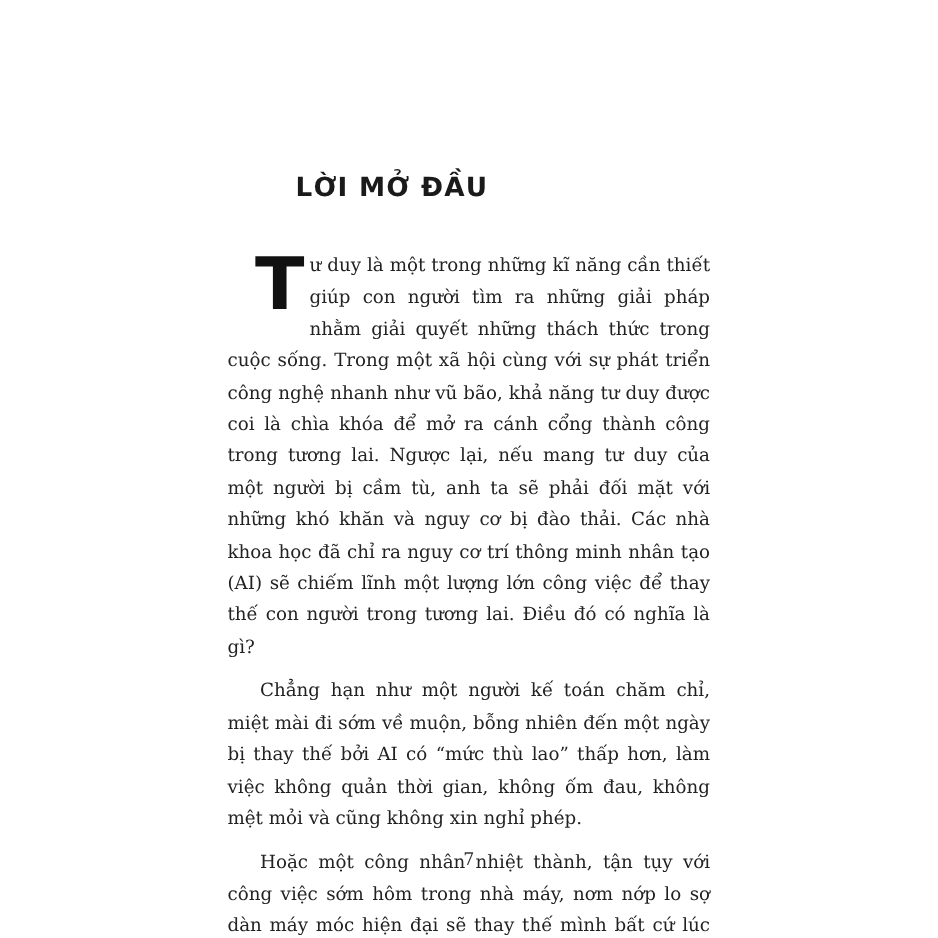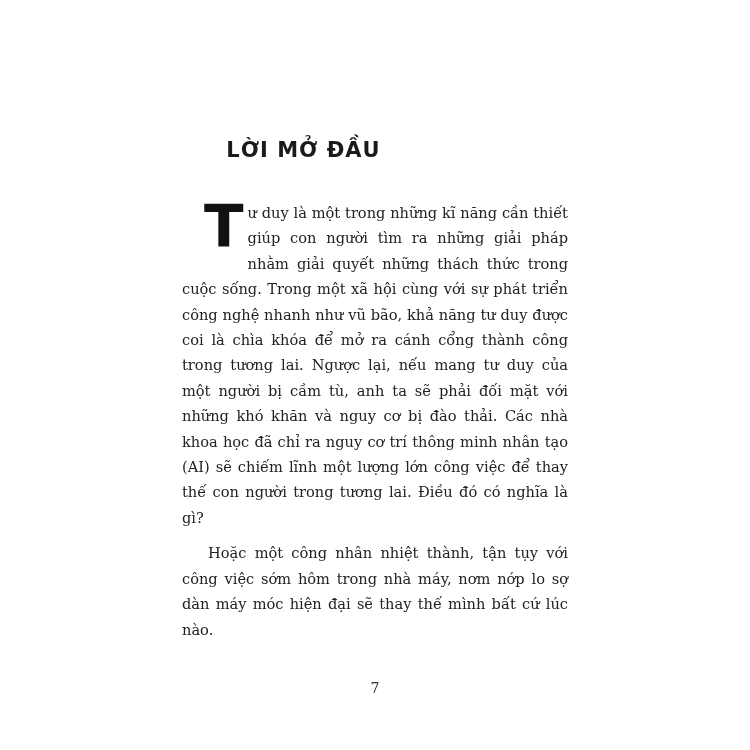--- a/index.html
+++ b/index.html
@@ -24,20 +24,21 @@
       position: absolute;
       top: 138px;
       left: 0;
       width: 607px;
       text-align: center;
       font-family: "DejaVu Sans", sans-serif;
       font-weight: bold;
       font-size: 21px;
       letter-spacing: 1px;
       color: #1a1a1a;
+      padding-left: 10px;
     }
     .body-text {
       position: absolute;
       left: 182px;
       top: 200px;
       width: 386px;
       font-family: "DejaVu Serif", serif;
       font-size: 14.6px;
       line-height: 25.4px;
       color: #222222;
@@ -76,17 +77,18 @@
 </head>
 <body>
 
 <div class="page">
   <div class="title">LỜI MỞ ĐẦU</div>
 
   <div class="body-text">
     <p class="para">
       <span class="dropcap">T</span><span>ư duy là một trong những kĩ năng cần thiết giúp con người tìm ra những giải pháp nhằm giải quyết những thách thức trong cuộc sống. Trong một xã hội cùng với sự phát triển công nghệ nhanh như vũ bão, khả năng tư duy được coi là chìa khóa để mở ra cánh cổng thành công trong tương lai. Ngược lại, nếu mang tư duy của một người bị cầm tù, anh ta sẽ phải đối mặt với những khó khăn và nguy cơ bị đào thải. Các nhà khoa học đã chỉ ra nguy cơ trí thông minh nhân tạo (AI) sẽ chiếm lĩnh một lượng lớn công việc để thay thế con người trong tương lai. Điều đó có nghĩa là gì?</span>
     </p>
+    <p class="para indent">Chẳng hạn như một người kế toán chăm chỉ, miệt mài đi sớm về muộn, bỗng nhiên đến một ngày bị thay thế bởi AI có “mức thù lao” thấp hơn, làm việc không quản thời gian, không ốm đau, không mệt mỏi và cũng không xin nghỉ phép.</p>
     <p class="para indent">Hoặc một công nhân nhiệt thành, tận tụy với công việc sớm hôm trong nhà máy, nơm nớp lo sợ dàn máy móc hiện đại sẽ thay thế mình bất cứ lúc nào.</p>
   </div>
 
   <div class="page-number">7</div>
 </div>
 
 </body></html>

